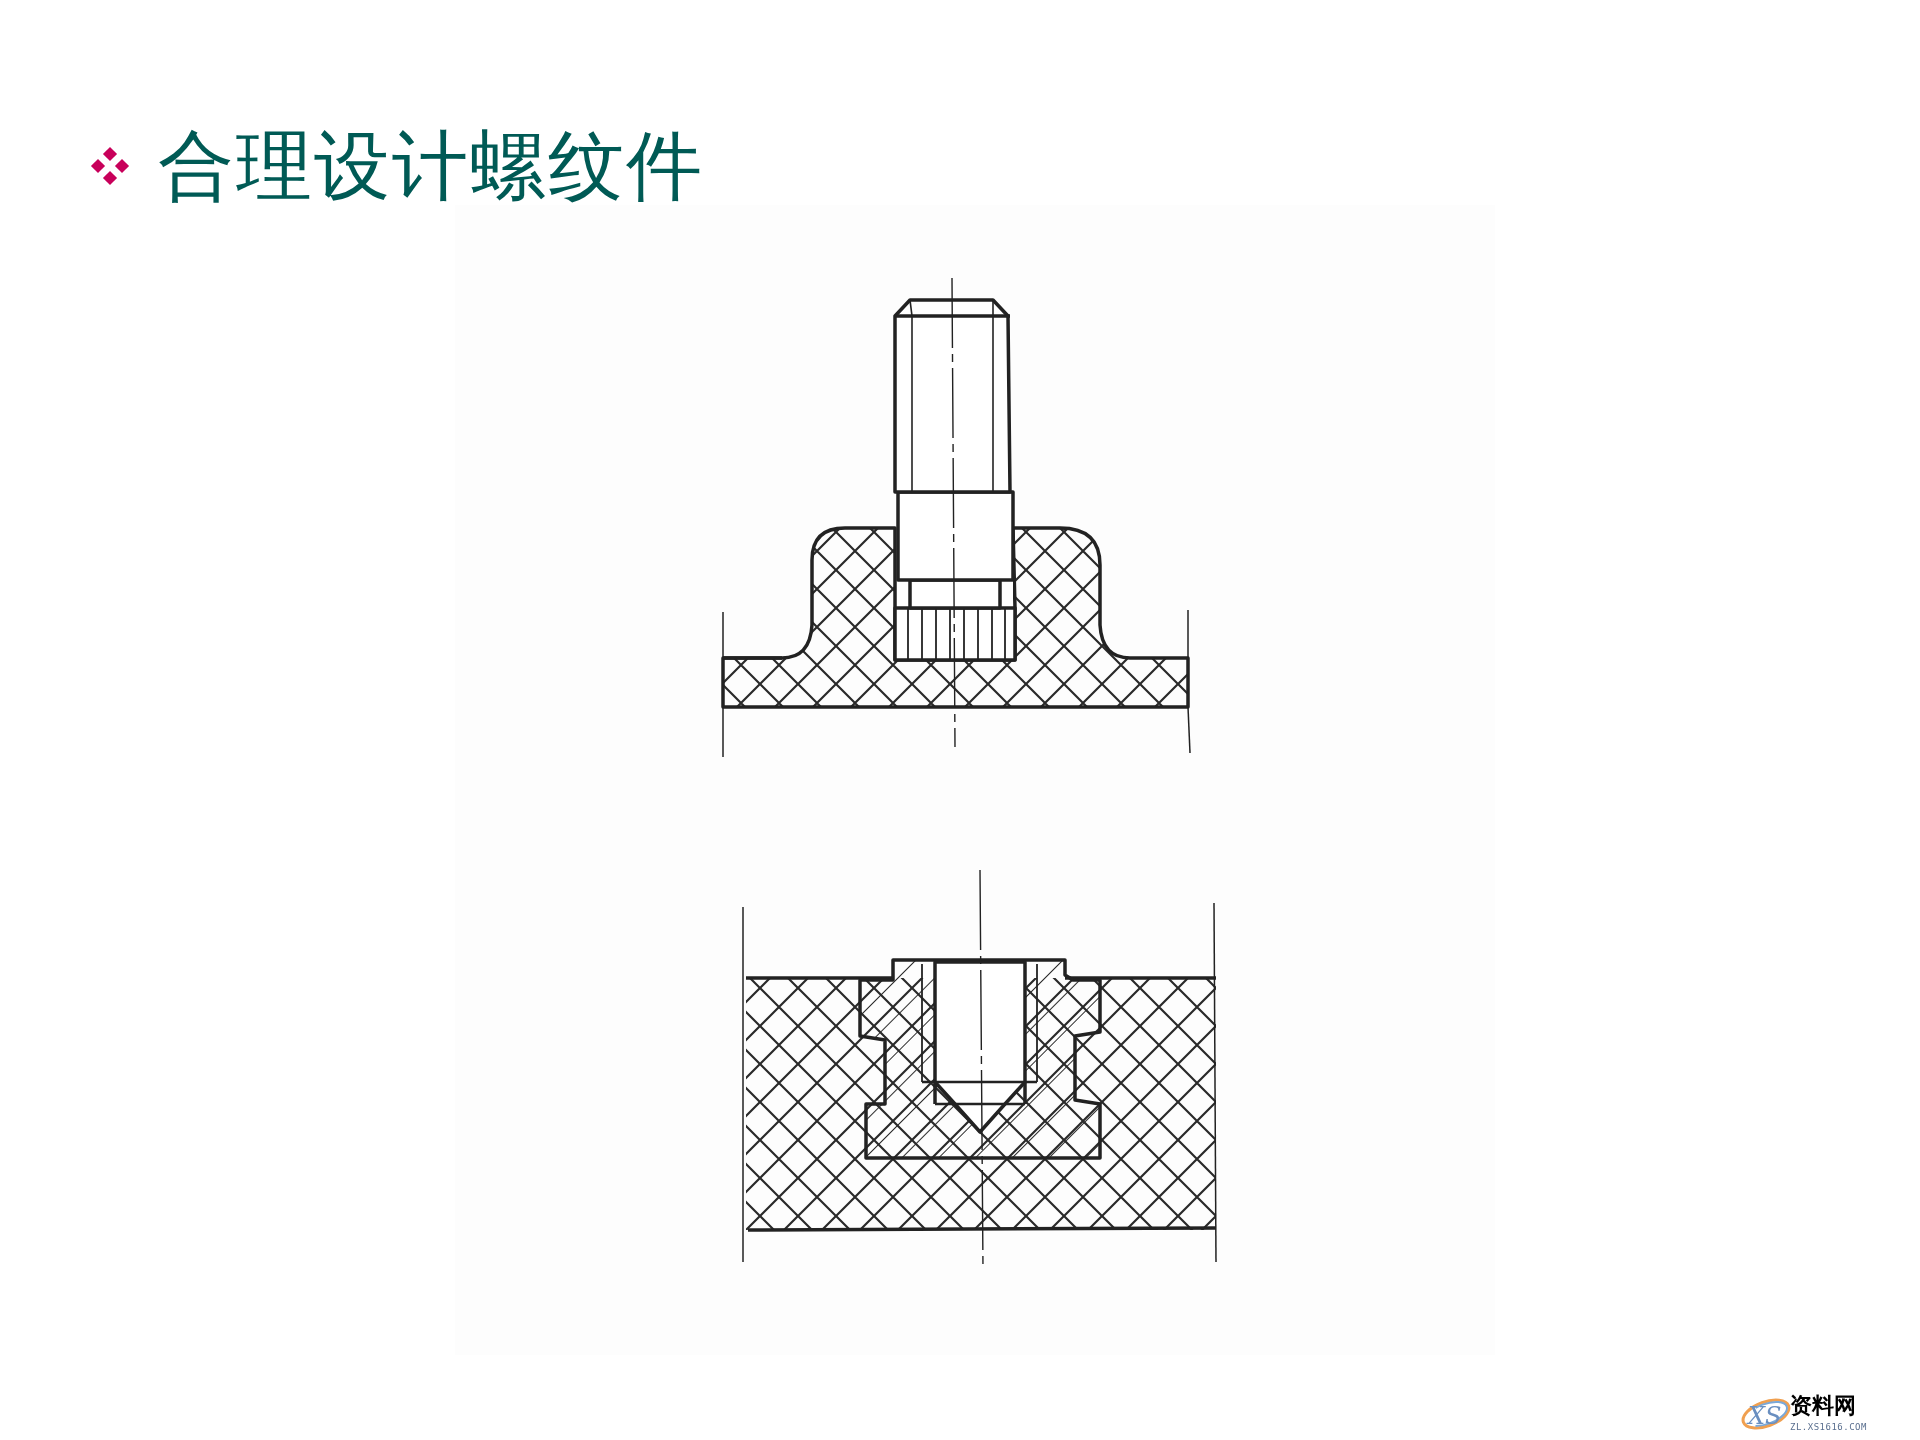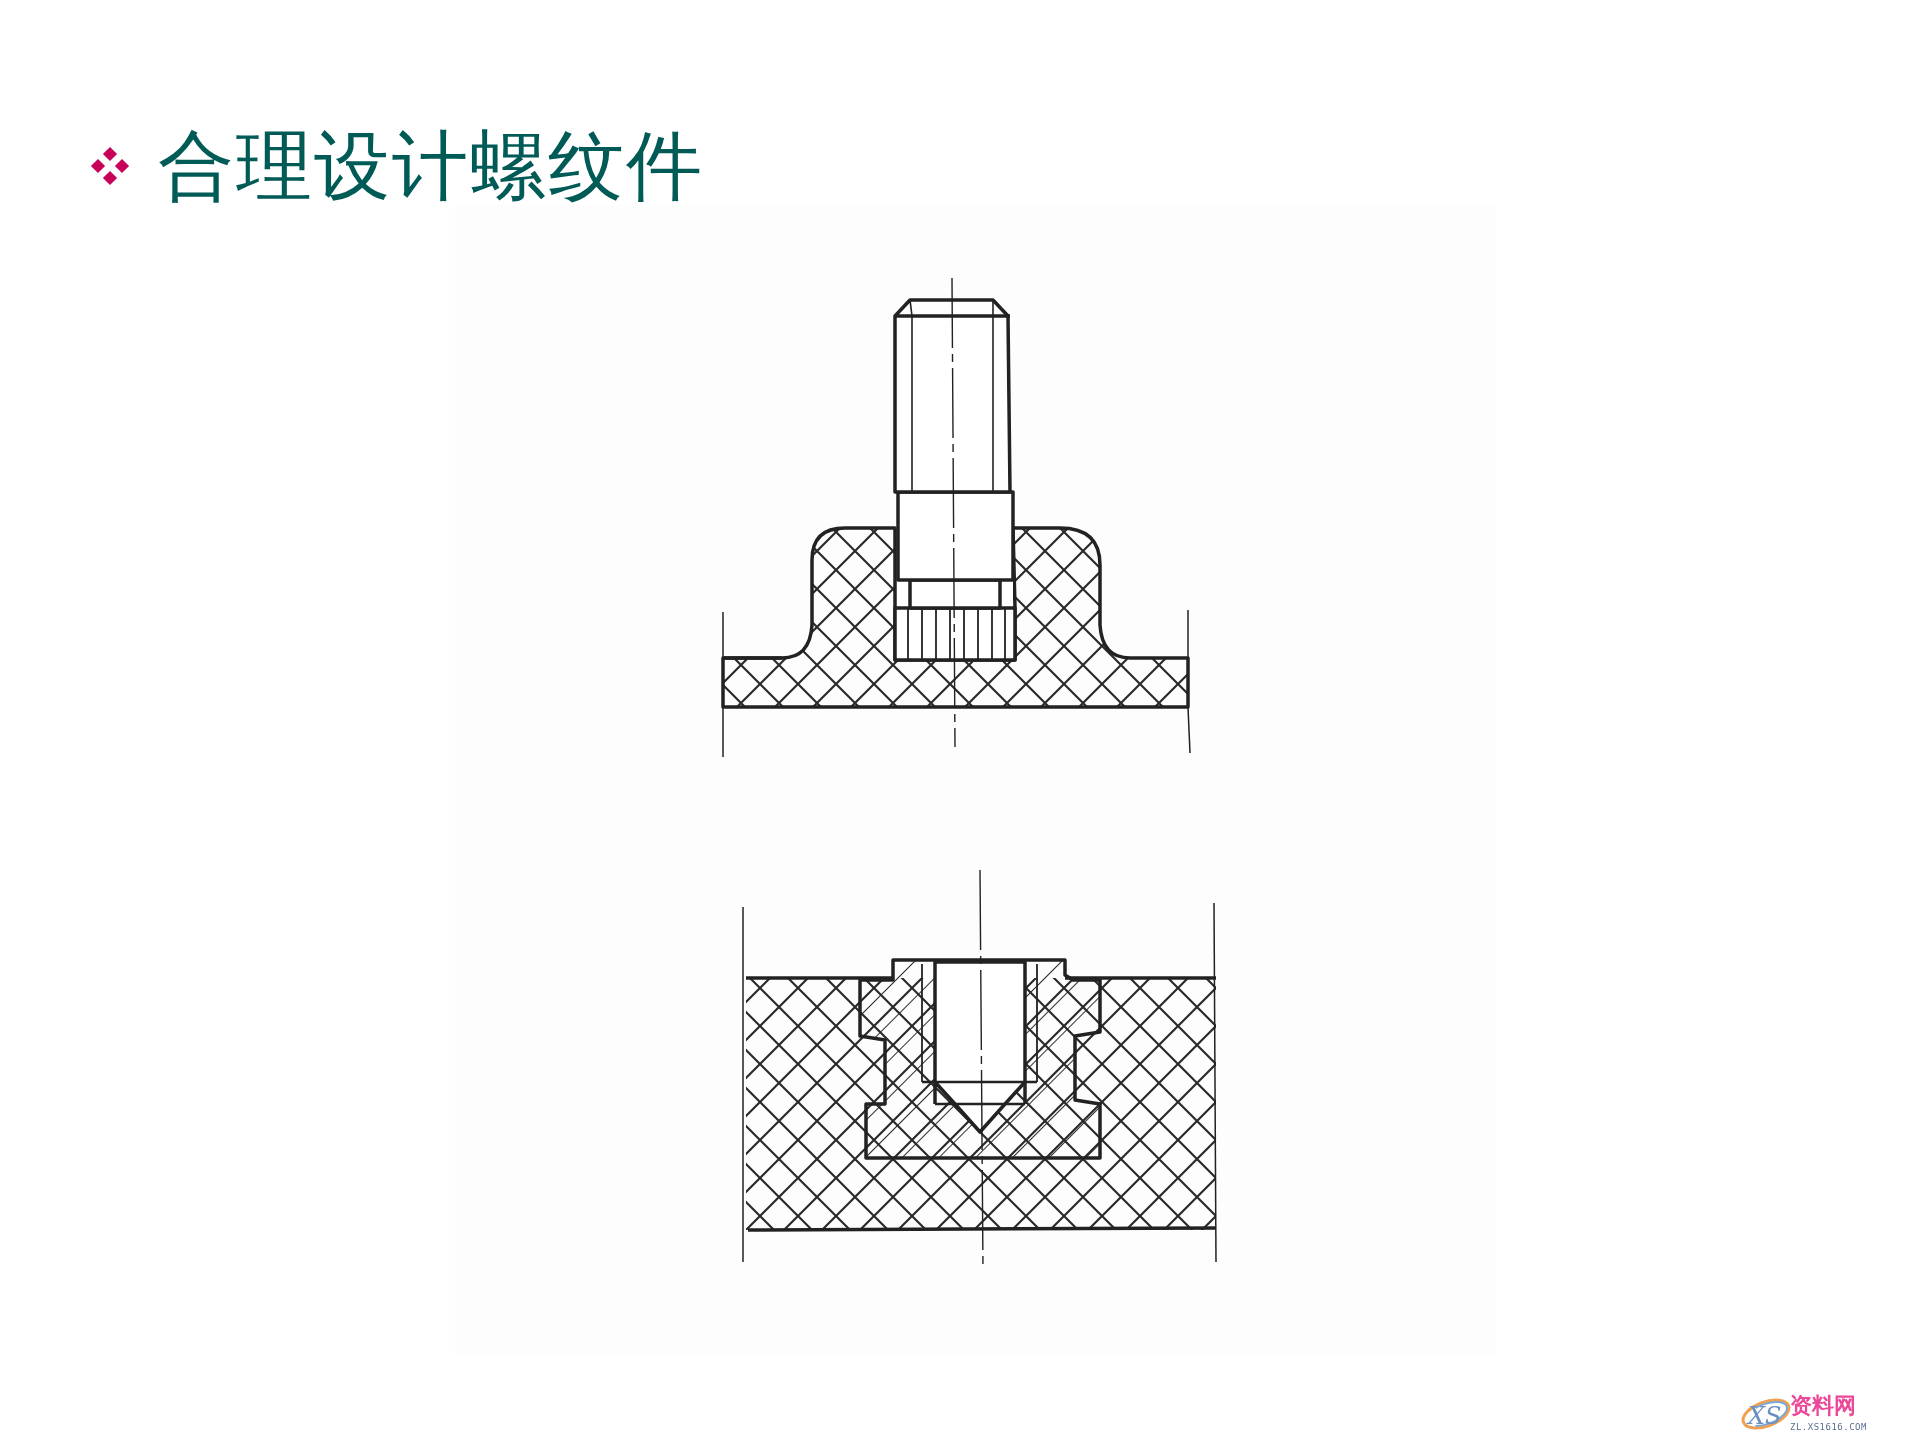--- a/index.html
+++ b/index.html
@@ -4,21 +4,21 @@
 <style>
   html, body { margin:0; padding:0; background:#ffffff; }
   body { width:1920px; height:1440px; position:relative; overflow:hidden; font-family:"DejaVu Sans", sans-serif; }
   .title-row { position:absolute; left:92px; top:108px; height:96px; display:flex; align-items:center;margin-top:10px; }
   .bullet { width:36px; height:36px; position:relative; margin-right:30px; }
   .bullet i { position:absolute; width:10px; height:10px; background:#c8005a; transform:rotate(45deg); }
   .title { font-size:76px; color:#005a55; letter-spacing:2px; line-height:96px; white-space:nowrap; }
   .scan-box { position:absolute; left:455px; top:205px; width:1040px; height:1150px; background:#fdfdfd; }
   svg.drawing { position:absolute; left:0; top:0; }
   .watermark { position:absolute; left:1740px; top:1392px; width:124px; height:44px; }
-  .wm-text { position:absolute; left:50px; top:2px; font-size:22px; font-weight:bold; color:#ec4899; white-space:nowrap; line-height:24px; }
+  .wm-text { position:absolute; left:50px; top:2px; font-size:22px; font-weight:bold; color:#000000; white-space:nowrap; line-height:24px; }
   .wm-url { position:absolute; left:50px; top:30px; font-size:9px; color:#5a6f8f; font-family:"DejaVu Sans Mono", monospace; white-space:nowrap; letter-spacing:0.5px; }
 </style>
 </head>
 <body>
 
 <div class="scan-box"></div>
 
 <div class="title-row">
   <div class="bullet">
     <i style="left:13px;top:1px"></i>

